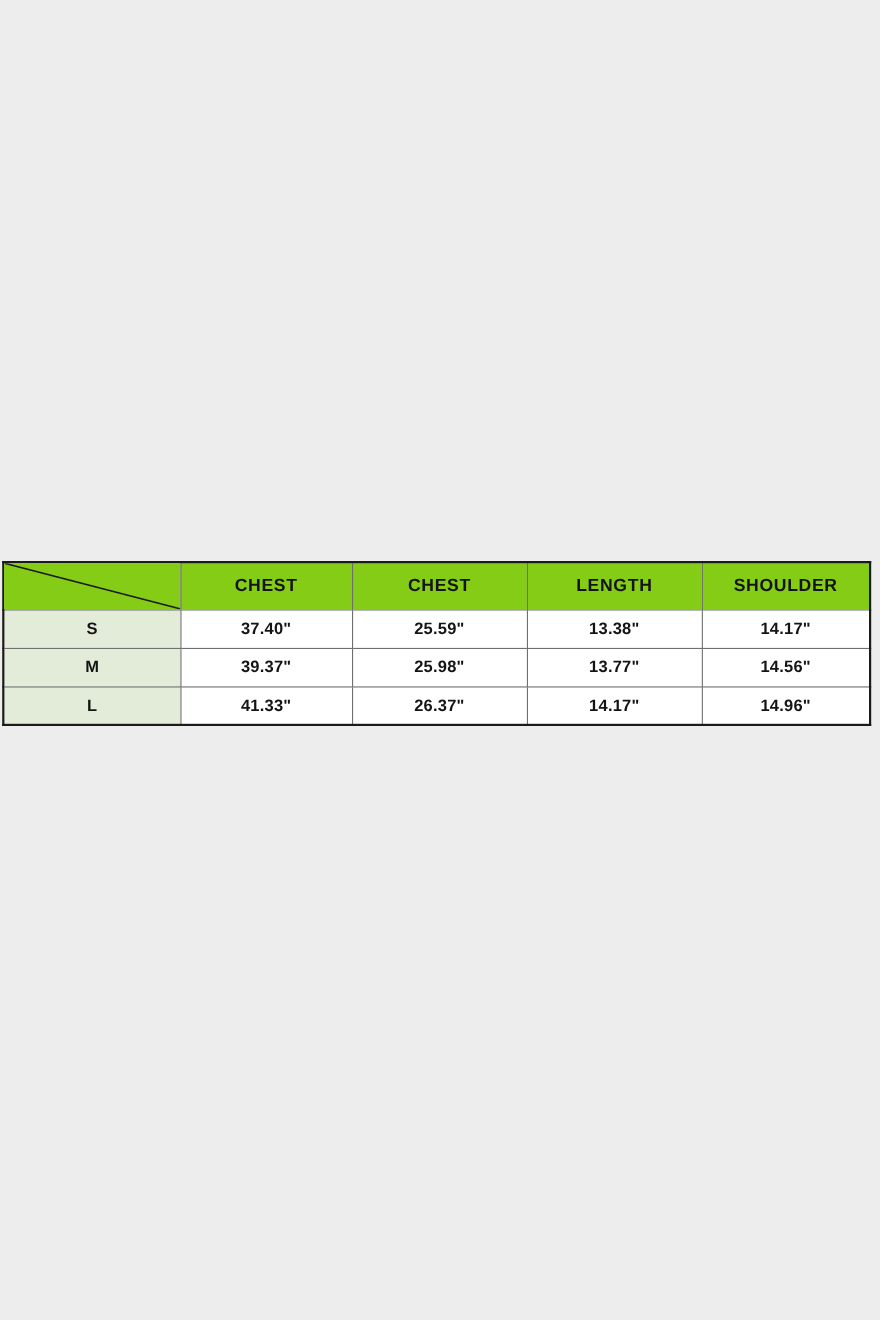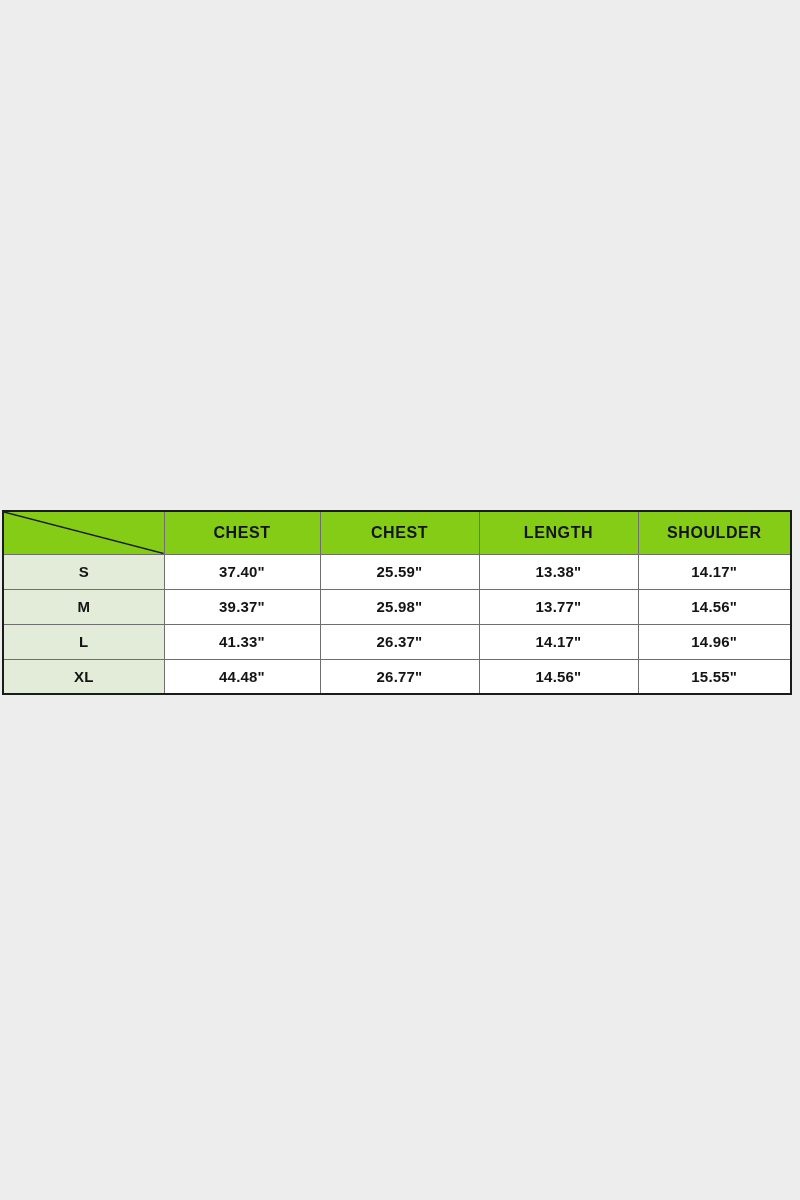--- a/index.html
+++ b/index.html
@@ -122,22 +122,15 @@
         <td class="measure-value">13.77"</td>
         <td class="measure-value">14.56"</td>
       </tr>
       <tr>
         <td class="size-label">L</td>
         <td class="measure-value">41.33"</td>
         <td class="measure-value">26.37"</td>
         <td class="measure-value">14.17"</td>
         <td class="measure-value">14.96"</td>
       </tr>
-      <tr>
-        <td class="size-label">XL</td>
-        <td class="measure-value">44.48"</td>
-        <td class="measure-value">26.77"</td>
-        <td class="measure-value">14.56"</td>
-        <td class="measure-value">15.55"</td>
-      </tr>
     </tbody>
   </table>
 </div>
 
 </body></html>

